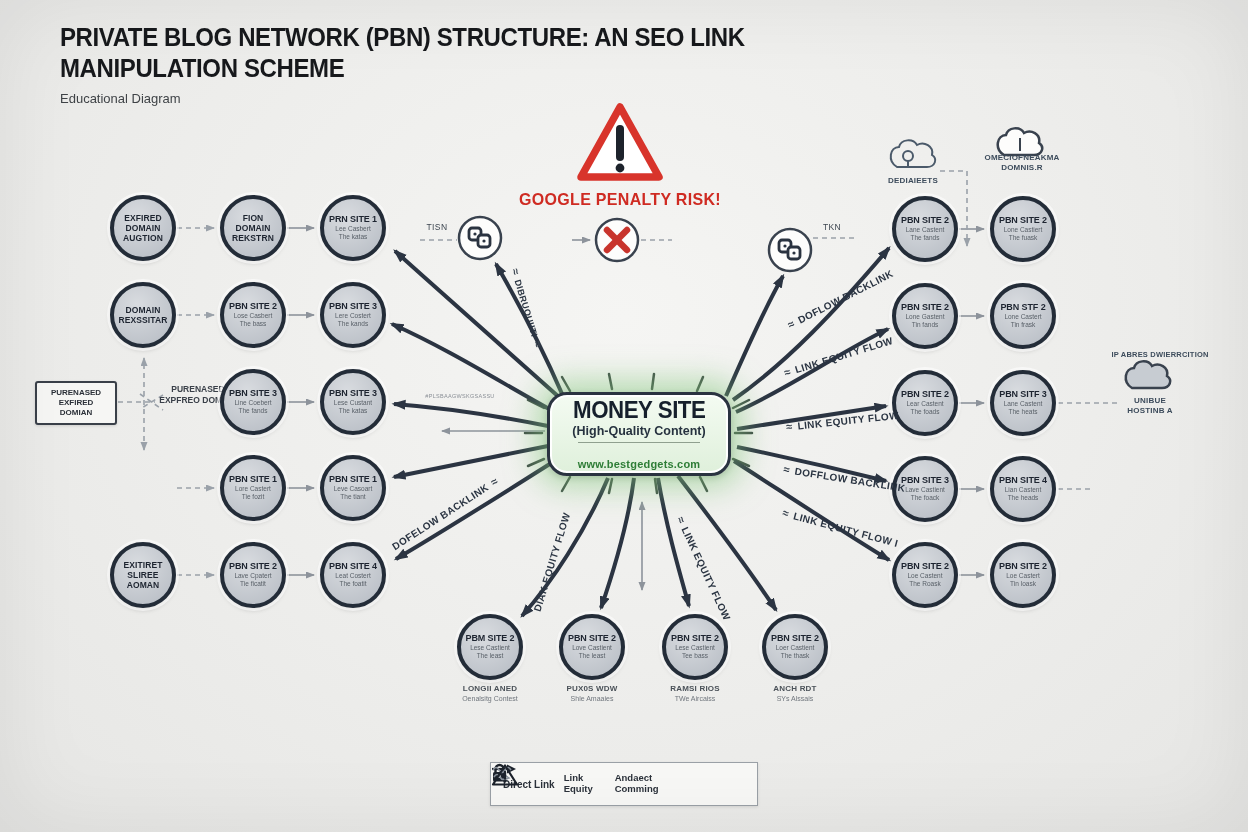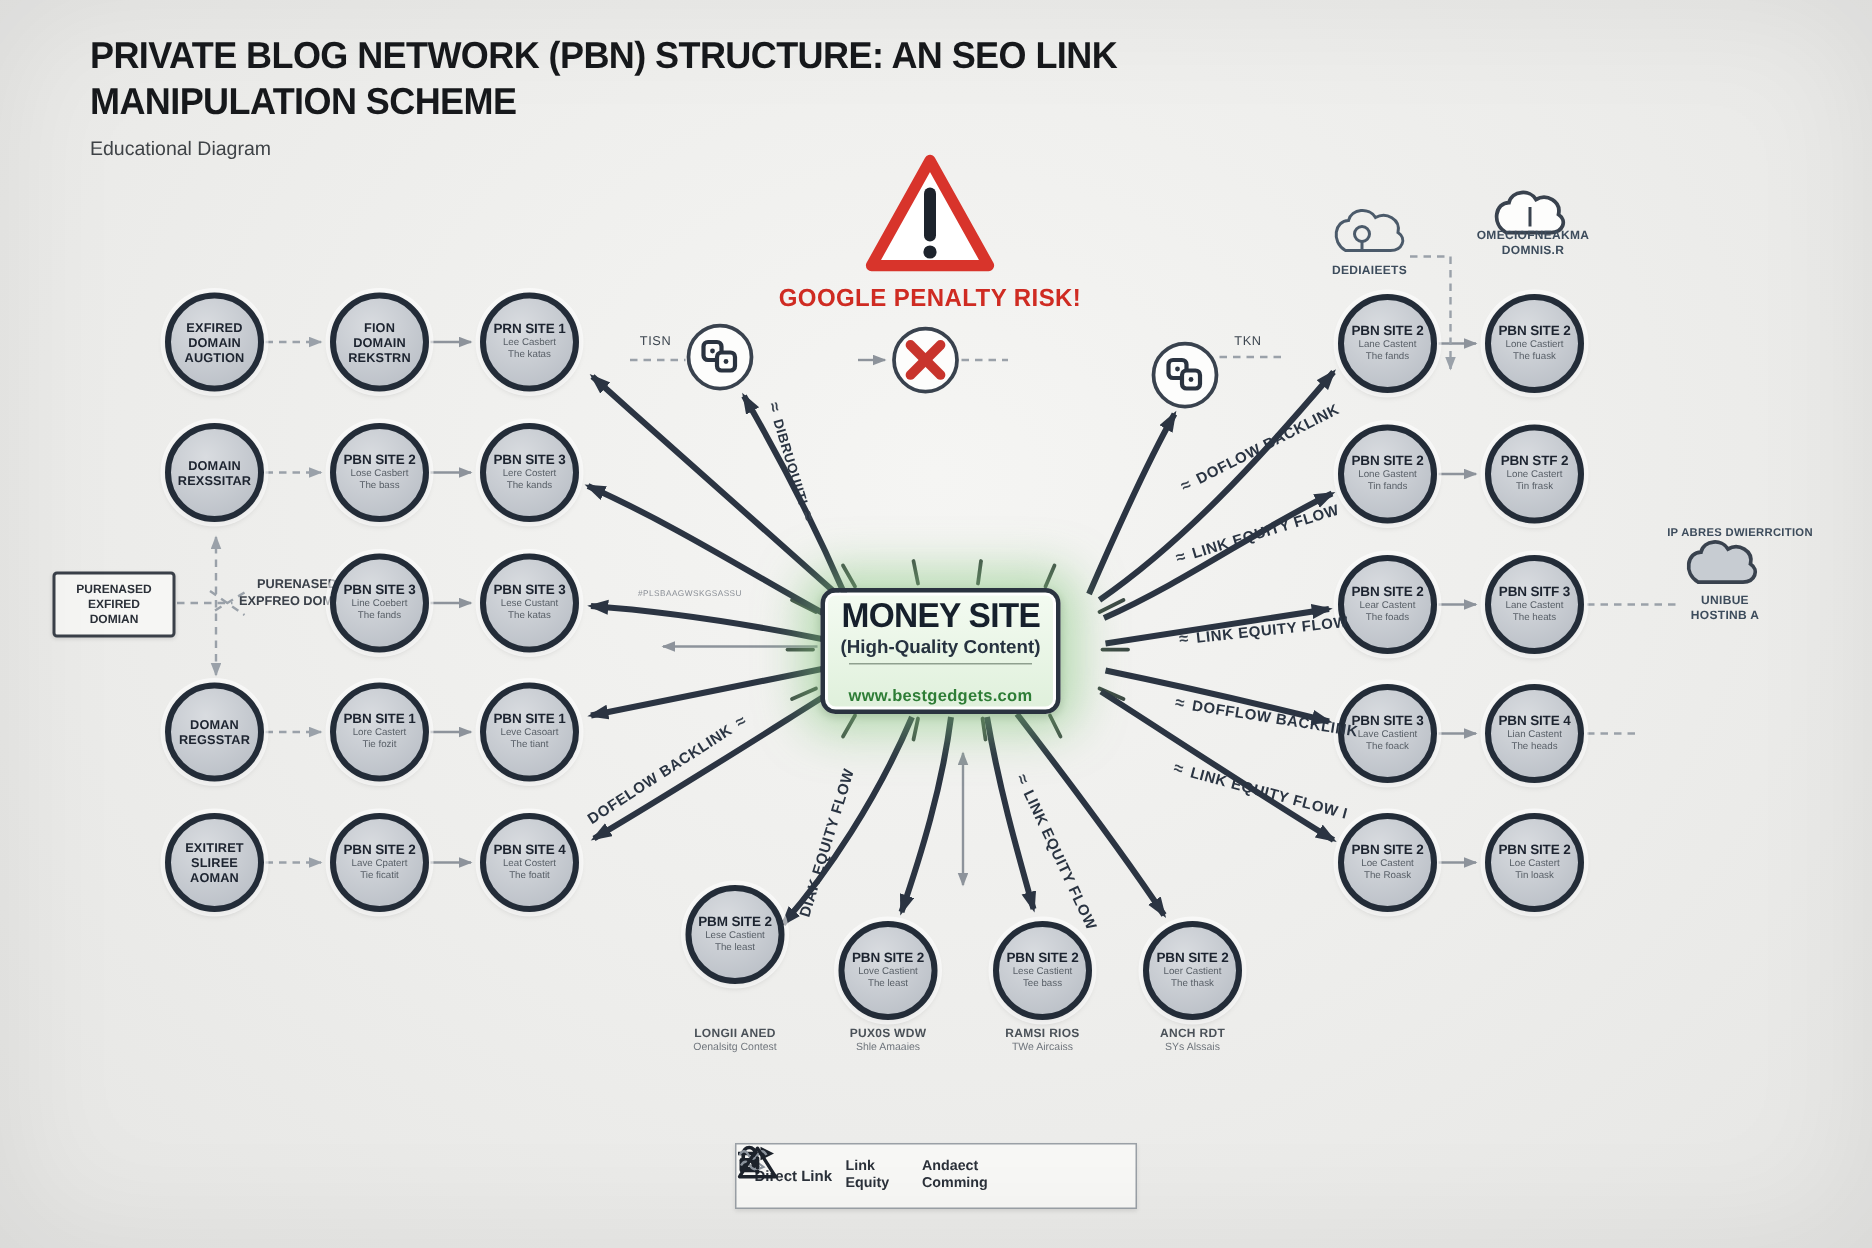--- a/index.html
+++ b/index.html
@@ -11,22 +11,22 @@
   svg{position:absolute;left:0;top:0;}
   
   .header{position:absolute;left:60px;top:22px;width:720px;}
   .header h1{margin:0;font-size:25px;font-weight:800;letter-spacing:-0.4px;line-height:1.24;
     color:#17191c;transform:scaleX(0.96);transform-origin:left top;}
   .header .sub{margin-top:7px;font-size:13px;color:#3f4347;}
   
   .penalty{position:absolute;left:500px;top:190px;width:240px;text-align:center;
     font-size:16.5px;font-weight:800;letter-spacing:.3px;color:#cf2b22;transform:scaleX(.97);}
   
-  .money{position:absolute;left:547px;top:392px;width:160px;height:84px;box-sizing:border-box;
-    border:3px solid #2a3340;border-radius:10px;
+  .money{position:absolute;left:547px;top:392px;width:184px;height:84px;box-sizing:border-box;
+    border:3px solid #2a3340;border-radius:20px;
     background:linear-gradient(#f4fbf2,#dff0db);
     box-shadow:0 0 0 2px #ffffff inset, 0 0 30px 12px rgba(134,201,127,0.55), 0 2px 6px rgba(0,0,0,.2);
     display:flex;flex-direction:column;align-items:center;justify-content:center;text-align:center;}
   .money .mt{font-size:23px;font-weight:800;letter-spacing:-0.5px;color:#16202c;line-height:1;transform:scaleX(.97);}
   .money .mg{font-size:12.5px;font-weight:600;color:#26323f;margin-top:2px;}
   .money .mdiv{width:122px;height:1px;background:#8fa08f;margin:4px 0 3px;}
   .money .murl{font-size:11px;font-weight:700;color:#2e7d36;letter-spacing:.2px;margin-top:12px;}
   
   .node{position:absolute;width:66px;height:66px;box-sizing:border-box;border:4px solid #232c38;border-radius:50%;
     background:radial-gradient(circle at 40% 32%, #d9dce0, #bdc2c9 78%);
@@ -216,23 +216,20 @@
     <div class="mdiv"></div>
     <div class="murl">www.bestgedgets.com</div>
   </div>
 
   <div class="node" style="left:110px;top:195px">
     <div class="nt src">EXFIRED DOMAIN AUGTION</div>
     </div>
   <div class="node" style="left:110px;top:282px">
     <div class="nt src">DOMAIN REXSSITAR</div>
     </div>
-  <div class="node" style="left:110px;top:455px">
-    <div class="nt src">DOMAN REGSSTAR</div>
-    </div>
   <div class="node" style="left:110px;top:542px">
     <div class="nt src">EXITIRET SLIREE AOMAN</div>
     </div>
 
   <div class="pbox">PURENASED EXFIRED DOMIAN</div>
   <div class="pnote">PURENASED EXPFREO DOMIAN</div>
 
   <div class="node" style="left:220px;top:195px">
     <div class="nt src">FION DOMAIN REKSTRN</div>
     </div>
@@ -328,21 +325,21 @@
     <div class="nt">PBN SITE 4</div>
     <div class="ns">Lian Castent</div>
     <div class="ns">The heads</div>
     </div>
   <div class="node" style="left:990px;top:542px">
     <div class="nt">PBN SITE 2</div>
     <div class="ns">Loe Castert</div>
     <div class="ns">Tin loask</div>
     </div>
 
-  <div class="node" style="left:457px;top:590px">
+  <div class="node" style="left:457px;top:614px">
     <div class="nt">PBM SITE 2</div>
     <div class="ns">Lese Castient</div>
     <div class="ns">The least</div>
     </div>
   <div class="node" style="left:559px;top:614px">
     <div class="nt">PBN SITE 2</div>
     <div class="ns">Love Castient</div>
     <div class="ns">The least</div>
     </div>
   <div class="node" style="left:662px;top:614px">

